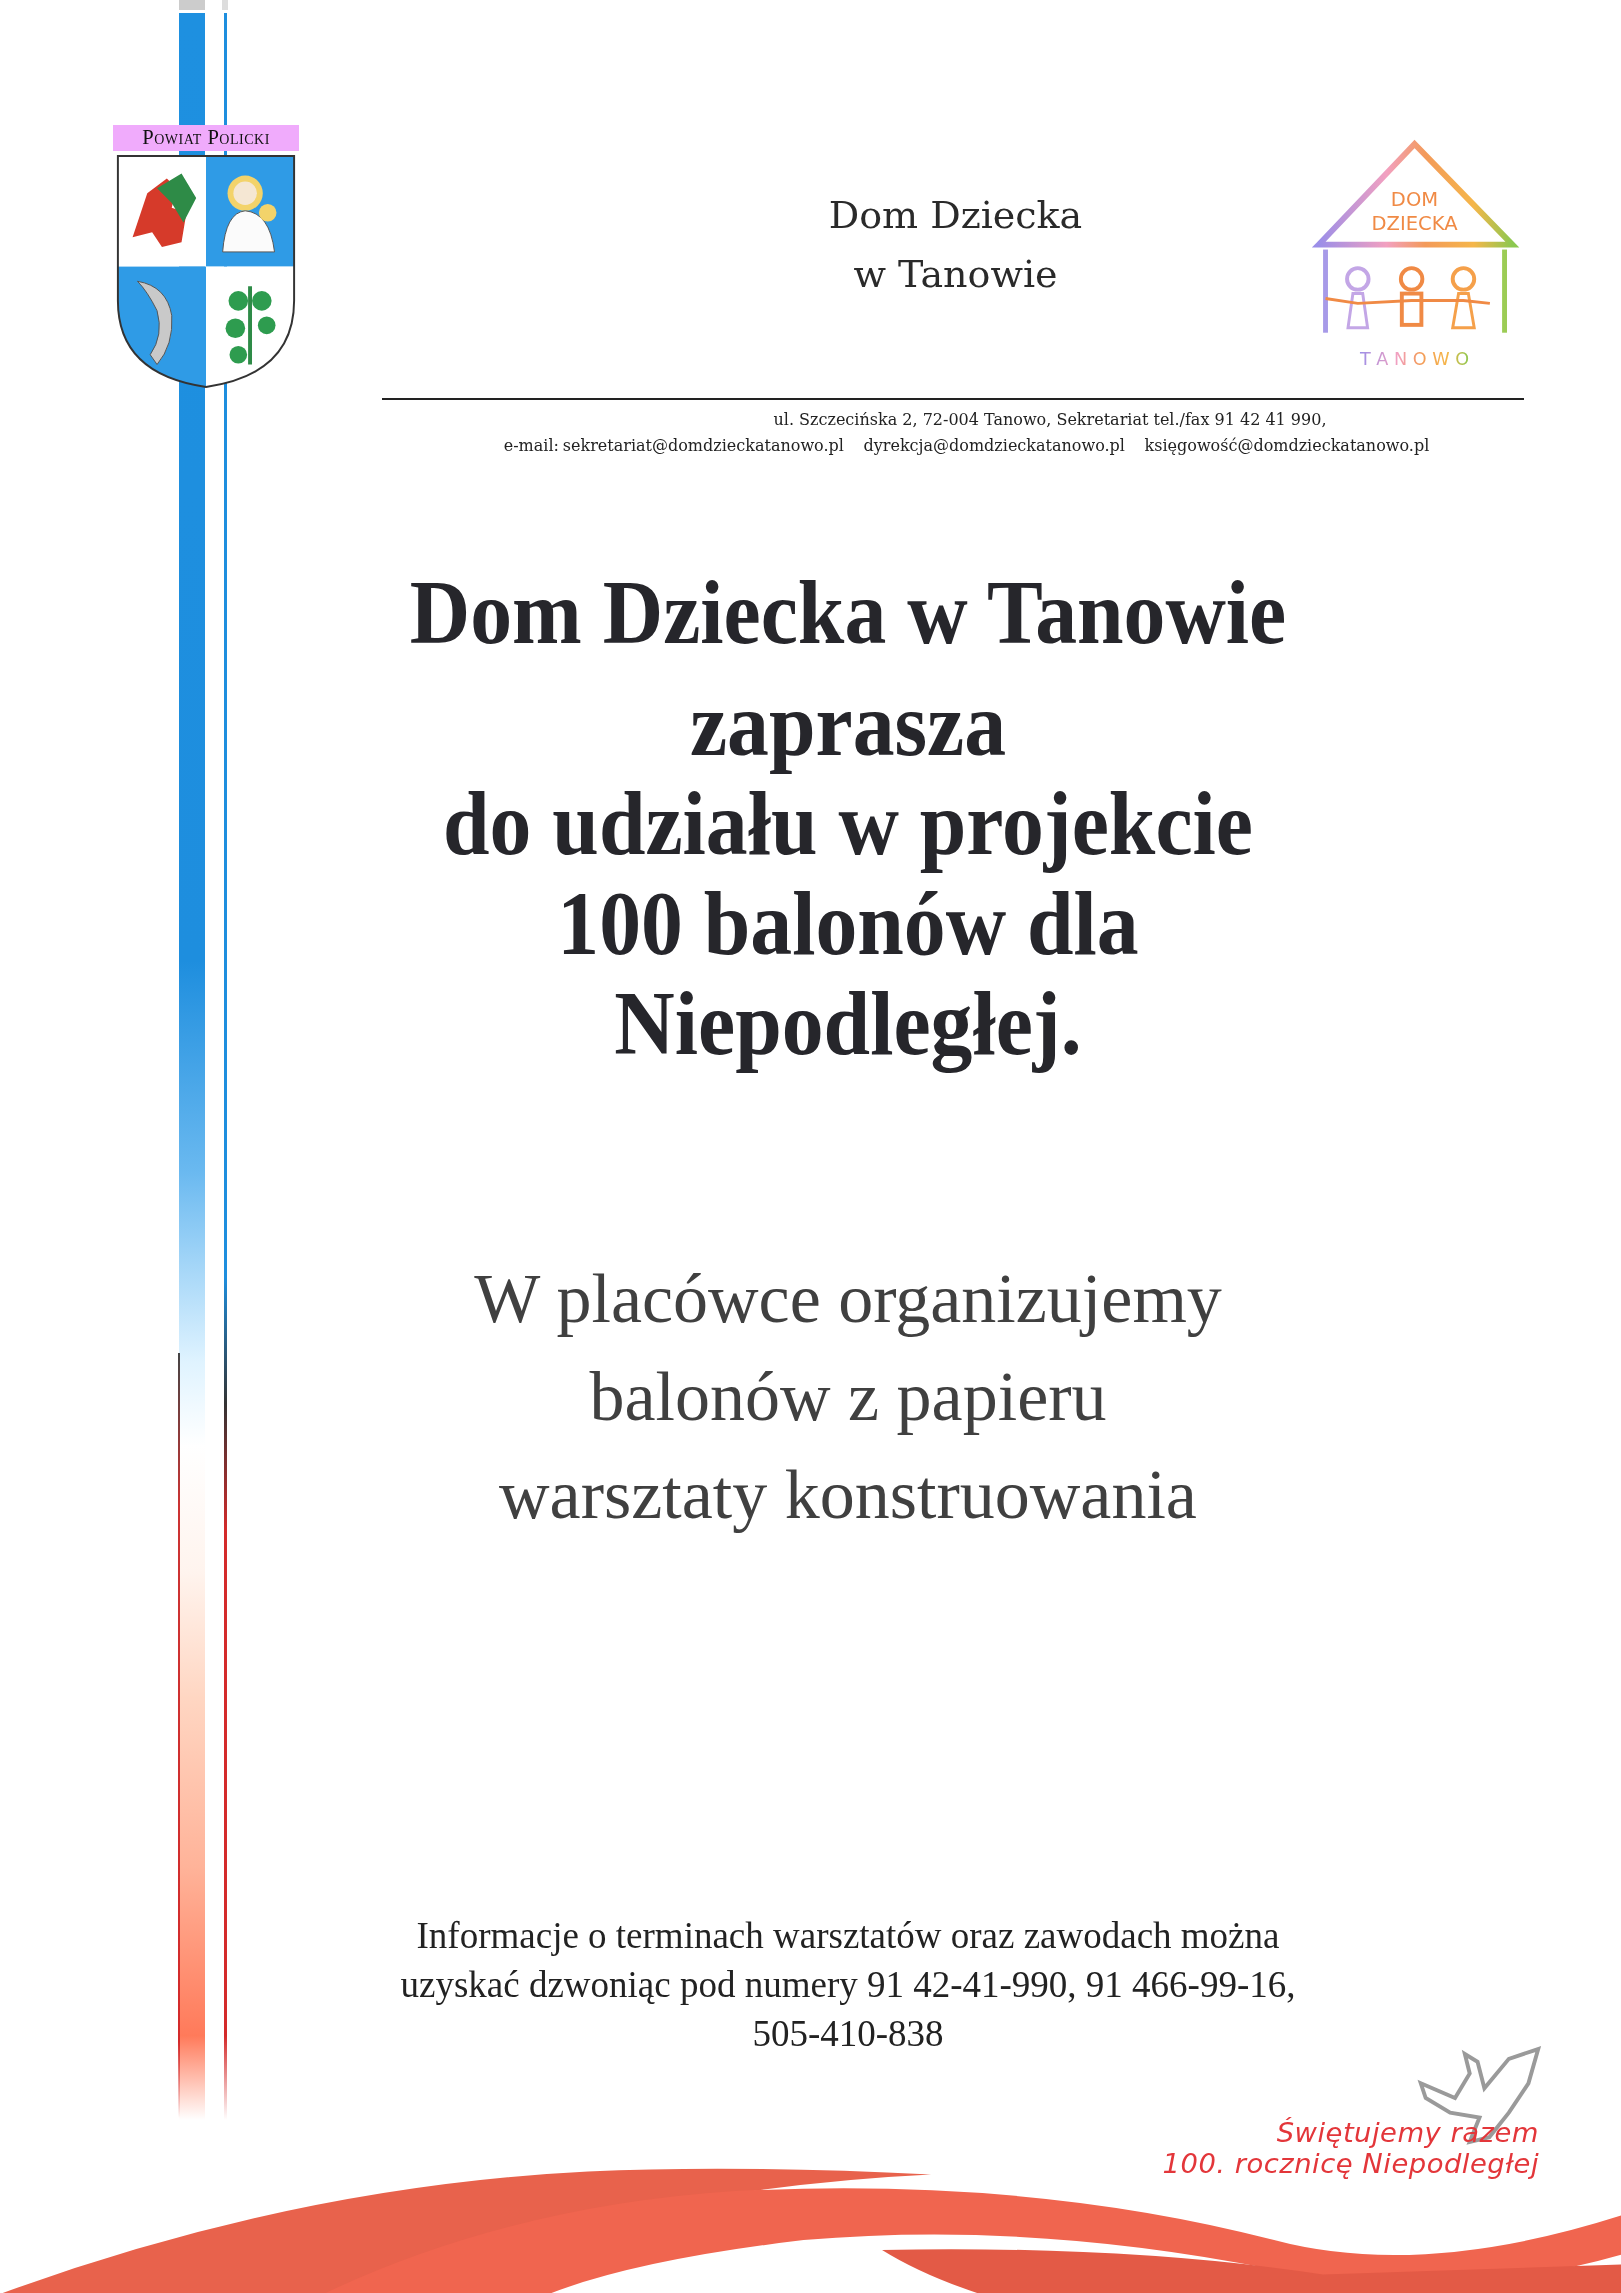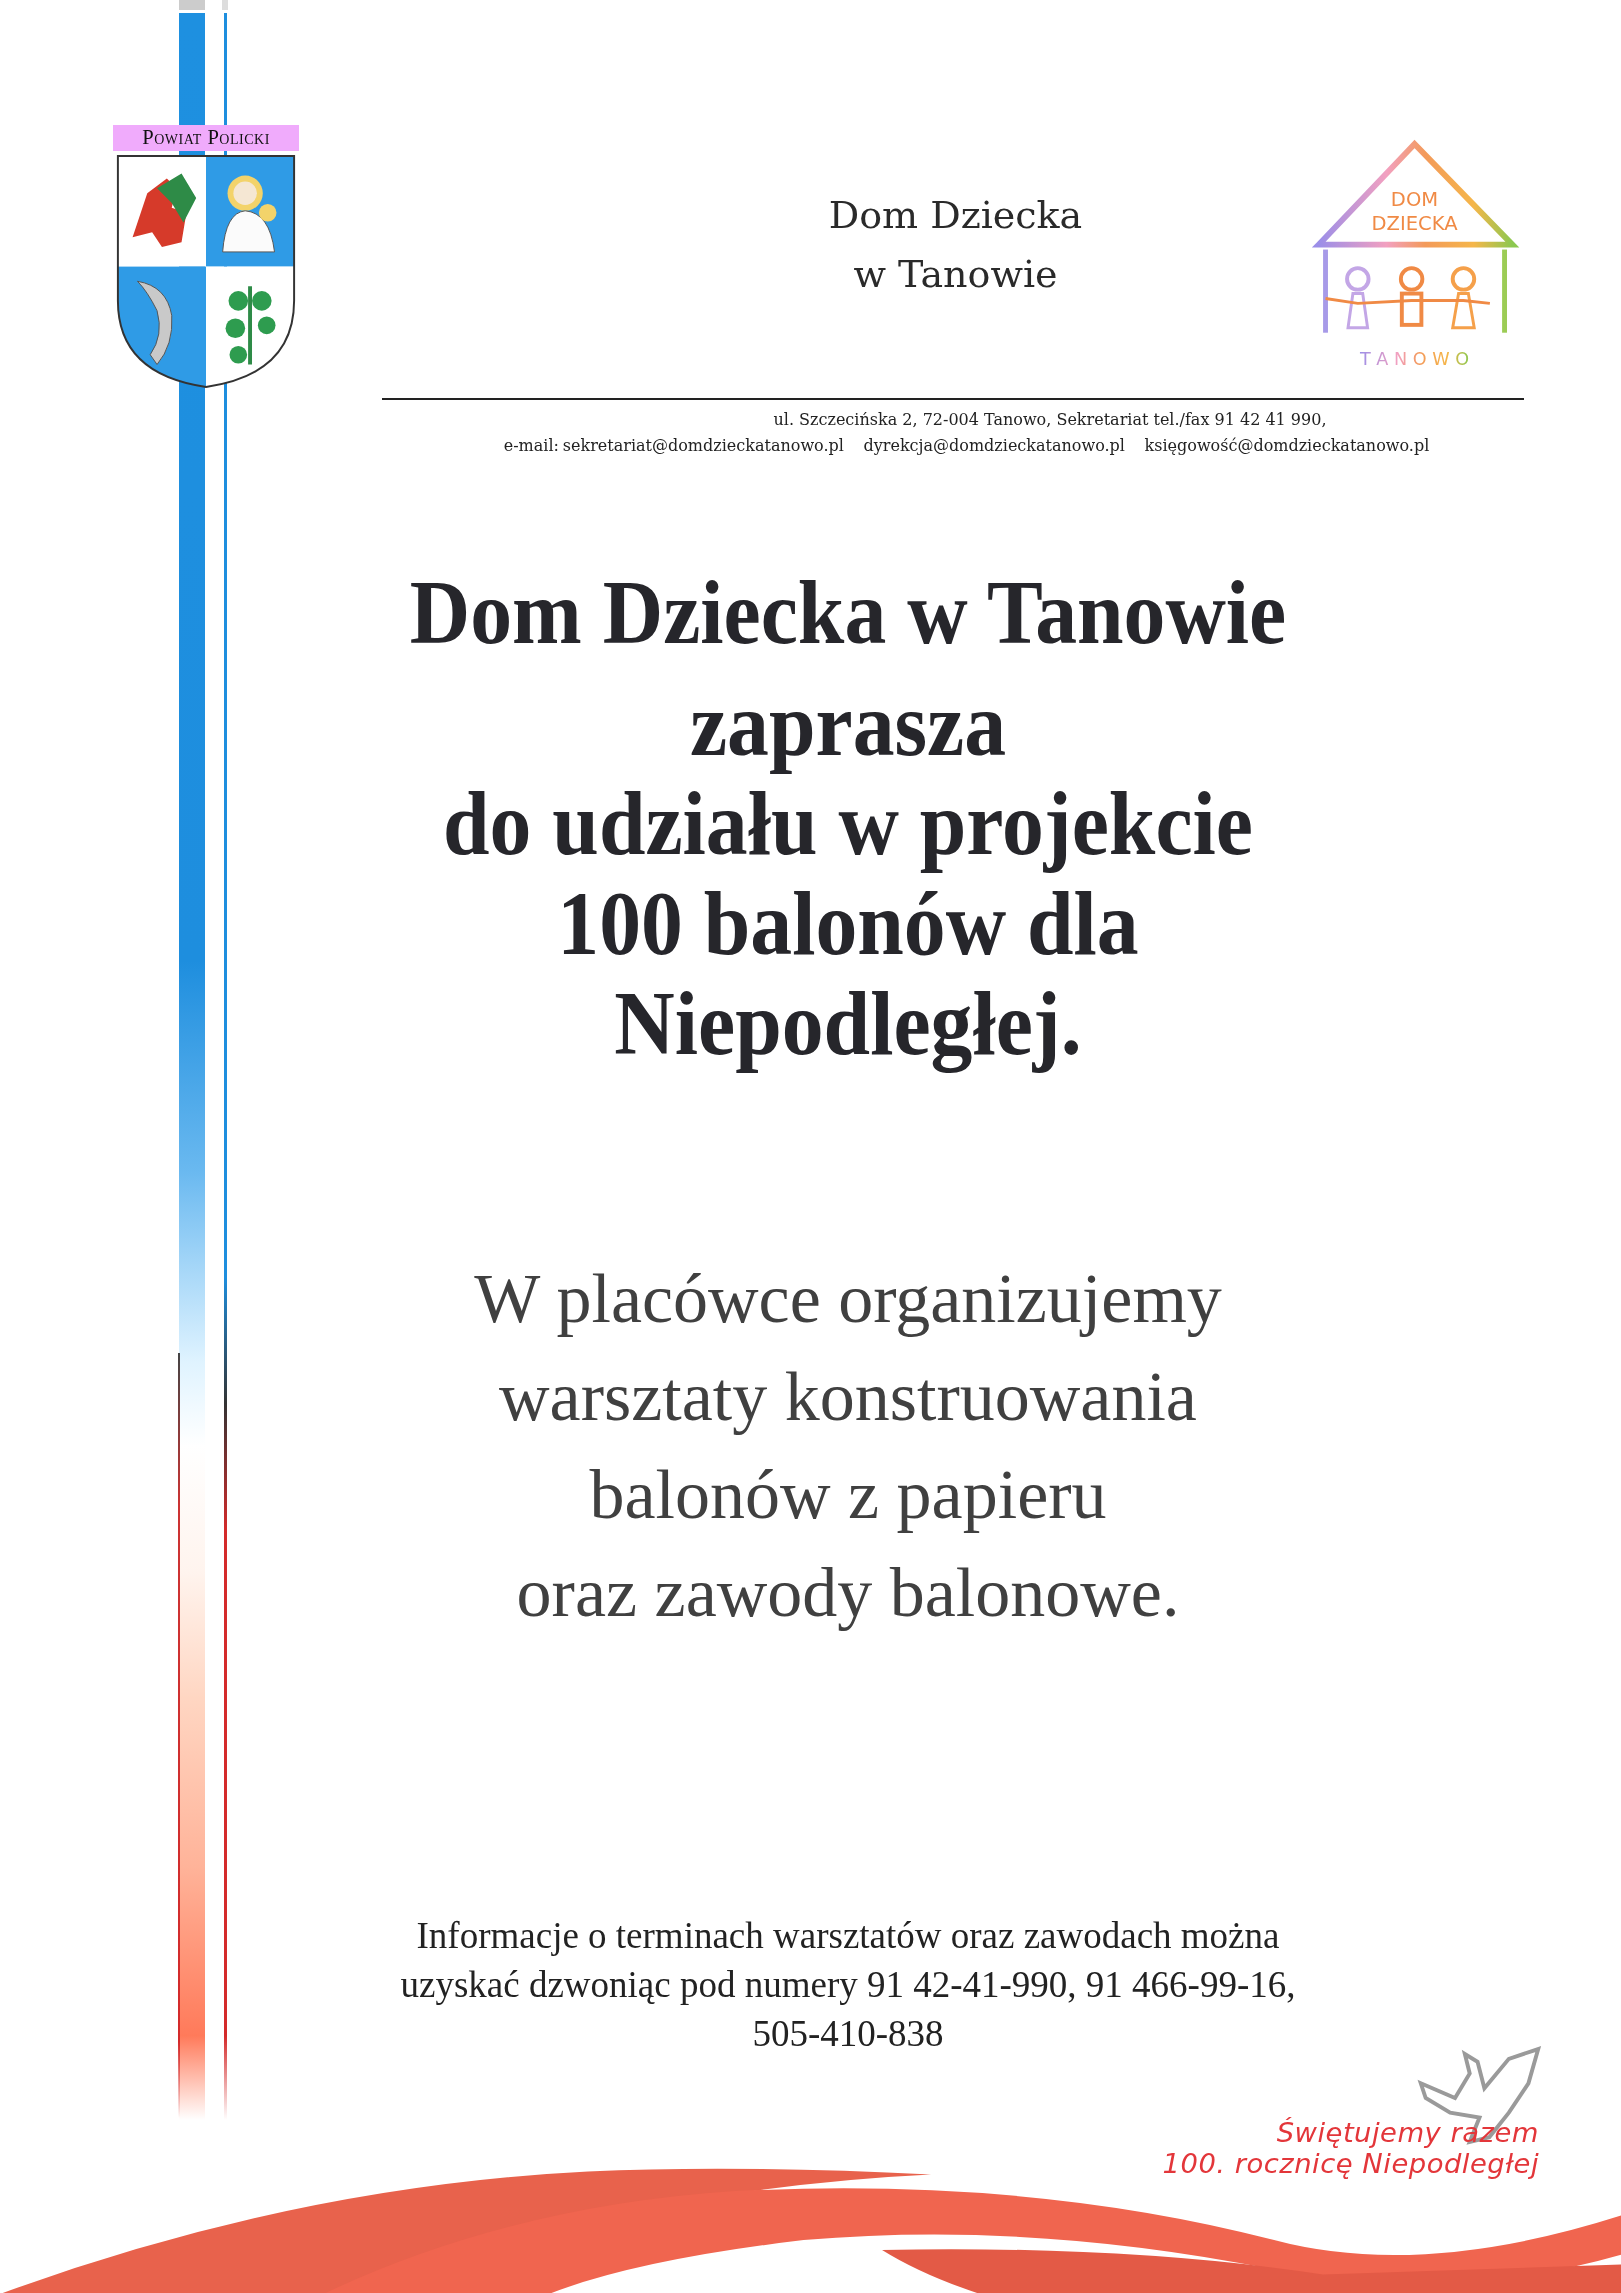--- a/index.html
+++ b/index.html
@@ -161,23 +161,22 @@
 <div class="headline">
   <div>Dom Dziecka w Tanowie</div>
   <div style="margin-top:21.6px">zaprasza</div>
   <div style="margin-top:9.8px">do udziału w projekcie</div>
   <div style="margin-top:9.8px">100 balonów dla</div>
   <div style="margin-top:9.8px">Niepodległej.</div>
 </div>
 
 <div class="body-text">
   <div>W placówce organizujemy</div>
+  <div>balonów z papieru</div>
   <div>warsztaty konstruowania</div>
-  <div>balonów z papieru</div>
-  <div>oraz zawody balonowe.</div>
 </div>
 
 <div class="info">
   <div>Informacje o terminach warsztatów oraz zawodach można</div>
   <div>uzyskać dzwoniąc pod numery  91 42-41-990, 91 466-99-16,</div>
   <div>505-410-838</div>
 </div>
 
 <svg class="dove" viewBox="0 0 140 110">
   <path d="M10,40 L45,55 L60,30 L55,10 L68,18 L75,45 L100,15 L130,5 L120,40 L100,70 L80,95 L60,100 L70,75 L40,70 L15,55 Z" fill="none" stroke="#9a9a9a" stroke-width="4"></path>

